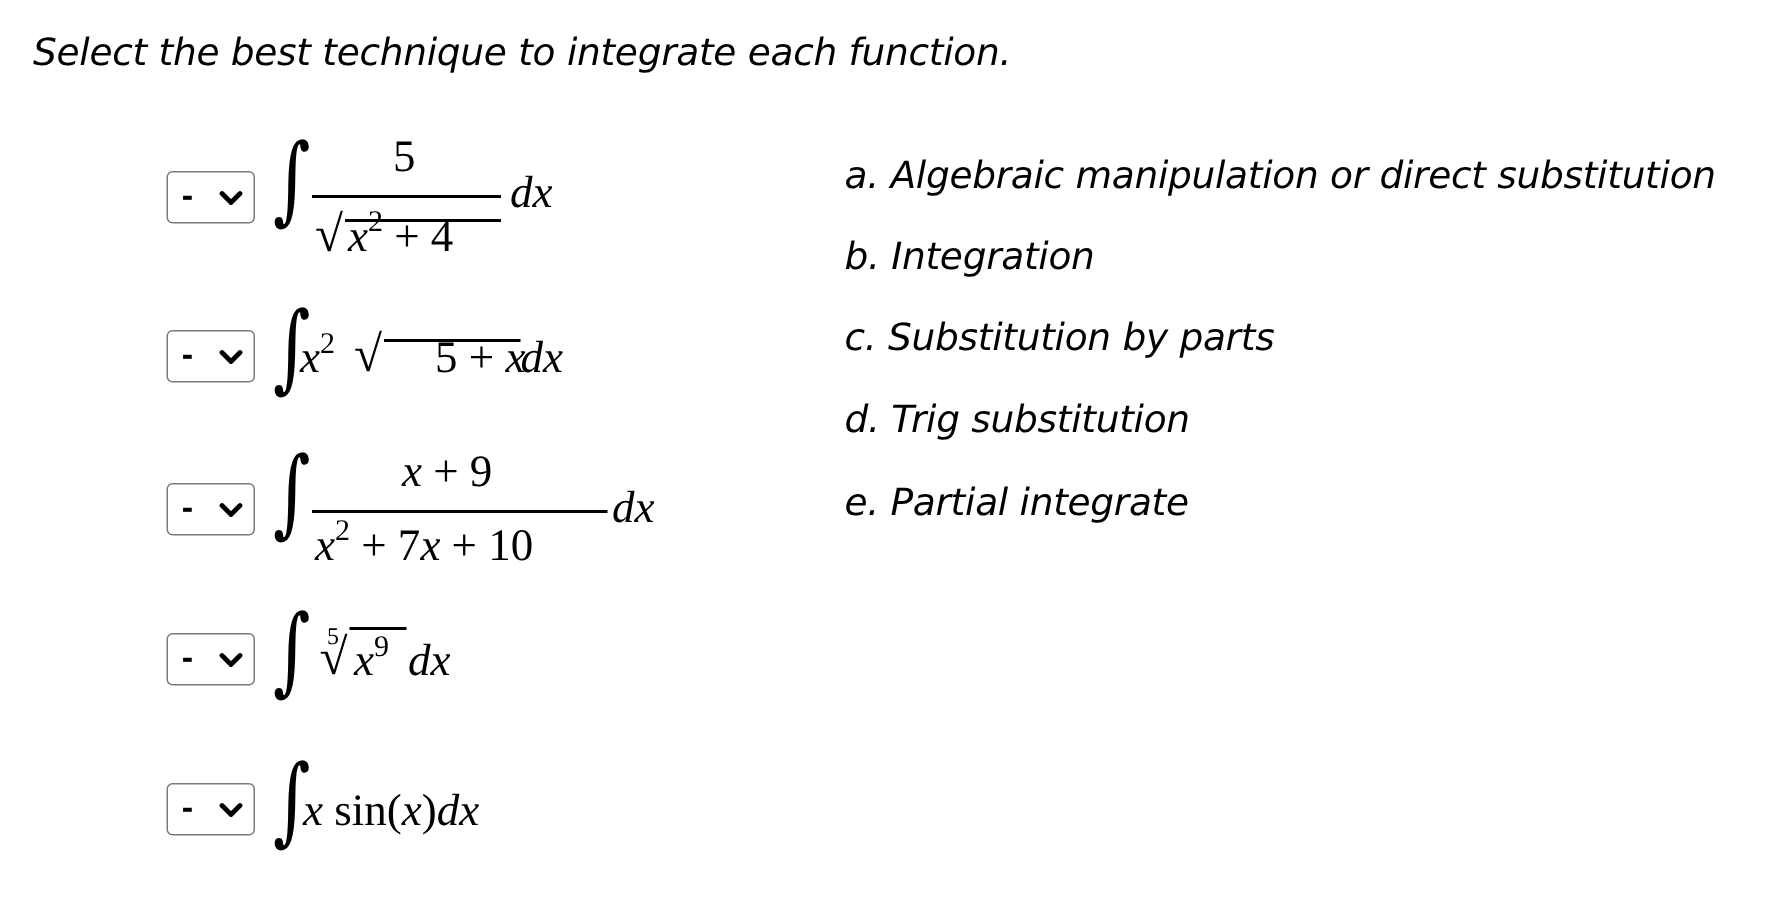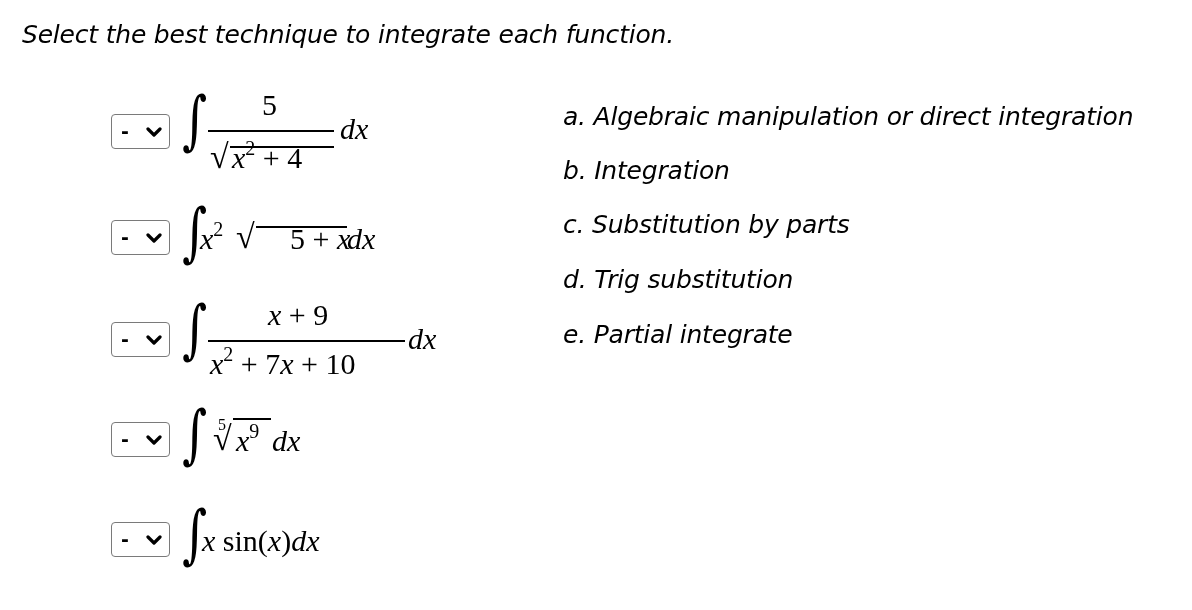--- a/index.html
+++ b/index.html
@@ -92,18 +92,18 @@
   <svg class="chev" viewBox="0 0 16 12">
       <polyline points="2,3 8,9 14,3" fill="none" stroke="#000" stroke-width="3.2" stroke-linecap="round" stroke-linejoin="round"></polyline>
     </svg>
 </div>
 <div>
   <span class="int" style="left:182px; top:502px;">∫</span>
   <span class="math abs" style="left:202px; top:524px;"><span class="it">x</span> sin(<span class="it">x</span>)<span class="it">dx</span></span>
 </div>
 
 <div>
-  <div class="opt sans" style="top:102px;">a. Algebraic manipulation or direct integration</div>
+  <div class="opt sans" style="top:102px;">a. Algebraic manipulation or direct substitution</div>
   <div class="opt sans" style="top:156px;">b. Integration</div>
   <div class="opt sans" style="top:210px;">c. Substitution by parts</div>
   <div class="opt sans" style="top:265px;">d. Trig substitution</div>
   <div class="opt sans" style="top:320px;">e. Partial integrate</div>
 </div>
 
 </body></html>

